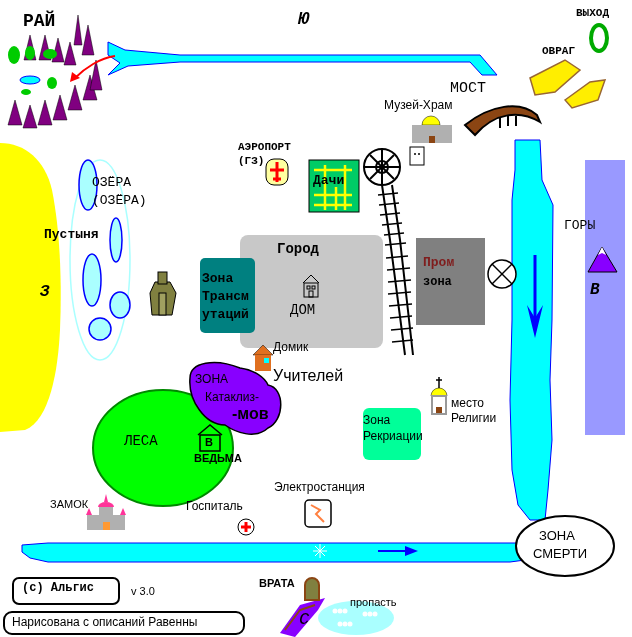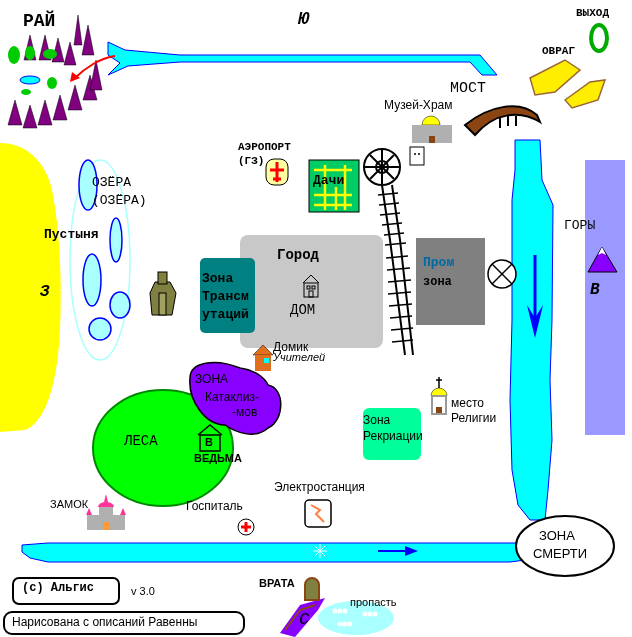--- a/index.html
+++ b/index.html
@@ -248,34 +248,34 @@
 <div class="abs lbl serif-b" style="left:542px;top:46px;font-size:11px;">ОВРАГ</div>
 <div class="abs lbl serif-b" style="left:450px;top:81px;font-size:15px;font-weight:normal;">МОСТ</div>
 <div class="abs lbl sans" style="left:384px;top:99px;font-size:12px;">Музей-Храм</div>
 <div class="abs lbl serif-b" style="left:238px;top:142px;font-size:11px;">АЭРОПОРТ</div>
 <div class="abs lbl serif-b" style="left:238px;top:156px;font-size:11px;">(ГЗ)</div>
 <div class="abs lbl serif-b" style="left:313px;top:174px;font-size:13px;">Дачи</div>
 <div class="abs lbl serif-b" style="left:92px;top:176px;font-size:13px;font-weight:normal;">ОЗЁРА</div>
 <div class="abs lbl serif-b" style="left:92px;top:194px;font-size:13px;font-weight:normal;">(ОЗЁРА)</div>
 <div class="abs lbl serif-b" style="left:44px;top:228px;font-size:13px;">Пустыня</div>
 <div class="abs lbl serif-b" style="left:40px;top:284px;font-size:16px;font-style:italic;">З</div>
-<div class="abs lbl serif-b" style="left:277px;top:248px;font-size:14px;">Город</div>
+<div class="abs lbl serif-b" style="left:277px;top:242px;font-size:14px;">Город</div>
 <div class="abs lbl serif-b" style="left:290px;top:303px;font-size:14px;font-weight:normal;">ДОМ</div>
 <div class="abs lbl serif-b" style="left:202px;top:272px;font-size:13px;">Зона</div>
 <div class="abs lbl serif-b" style="left:202px;top:290px;font-size:13px;">Трансм</div>
 <div class="abs lbl serif-b" style="left:202px;top:308px;font-size:13px;">утаций</div>
-<div class="abs lbl serif-b" style="left:423px;top:256px;font-size:13px;color:#0369a1;">Пром</div>
+<div class="abs lbl serif-b" style="left:423px;top:256px;font-size:13px;color:#7f1d1d;">Пром</div>
 <div class="abs lbl serif-b" style="left:423px;top:276px;font-size:12px;">зона</div>
 <div class="abs lbl serif-b" style="left:564px;top:219px;font-size:13px;font-weight:normal;">ГОРЫ</div>
 <div class="abs lbl serif-b" style="left:590px;top:282px;font-size:16px;font-style:italic;">В</div>
 <div class="abs lbl sans" style="left:273px;top:341px;font-size:12px;">Домик</div>
-<div class="abs lbl sans" style="left:273px;top:352px;font-size:11px;font-style:italic;">Учителей</div>
+<div class="abs lbl sans" style="left:273px;top:368px;font-size:16px;">Учителей</div>
 <div class="abs lbl sans" style="left:195px;top:373px;font-size:12px;">ЗОНА</div>
 <div class="abs lbl sans" style="left:205px;top:391px;font-size:12px;">Катаклиз-</div>
-<div class="abs lbl sans" style="left:232px;top:406px;font-size:12px;">-мов</div>
+<div class="abs lbl sans" style="left:232px;top:406px;font-size:16px;font-weight:bold;">-мов</div>
 <div class="abs lbl serif-b" style="left:124px;top:434px;font-size:14px;font-weight:normal;">ЛЕСА</div>
 <div class="abs lbl sans" style="left:205px;top:437px;font-size:11px;font-weight:bold;">В</div>
 <div class="abs lbl sans" style="left:181px;top:453px;font-size:11px;font-weight:bold;padding-left:13px;">ВЕДЬМА</div>
 <div class="abs lbl sans" style="left:451px;top:397px;font-size:12px;">место</div>
 <div class="abs lbl sans" style="left:451px;top:412px;font-size:12px;">Религии</div>
 <div class="abs lbl sans" style="left:363px;top:414px;font-size:12px;">Зона</div>
 <div class="abs lbl sans" style="left:363px;top:430px;font-size:12px;">Рекриации</div>
 <div class="abs lbl sans" style="left:274px;top:481px;font-size:12px;">Электростанция</div>
 <div class="abs lbl sans" style="left:50px;top:499px;font-size:11px;">ЗАМОК</div>
 <div class="abs lbl sans" style="left:186px;top:500px;font-size:12px;">Госпиталь</div>

